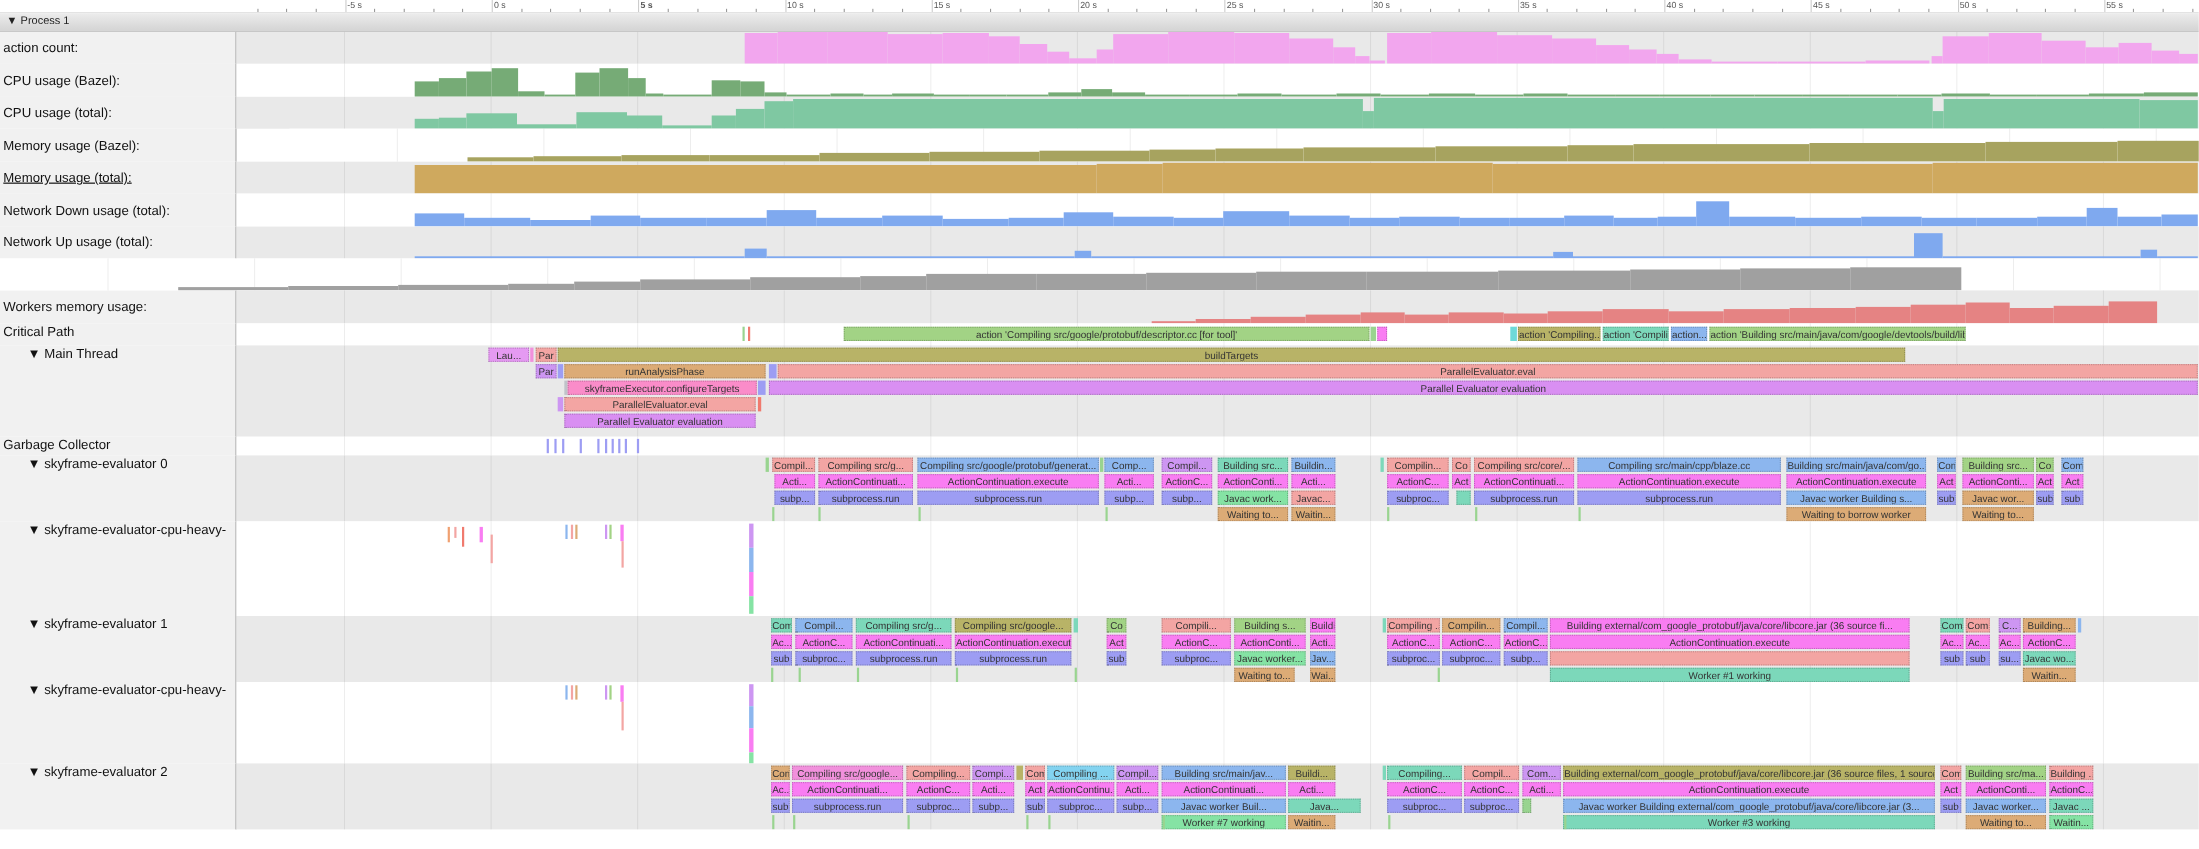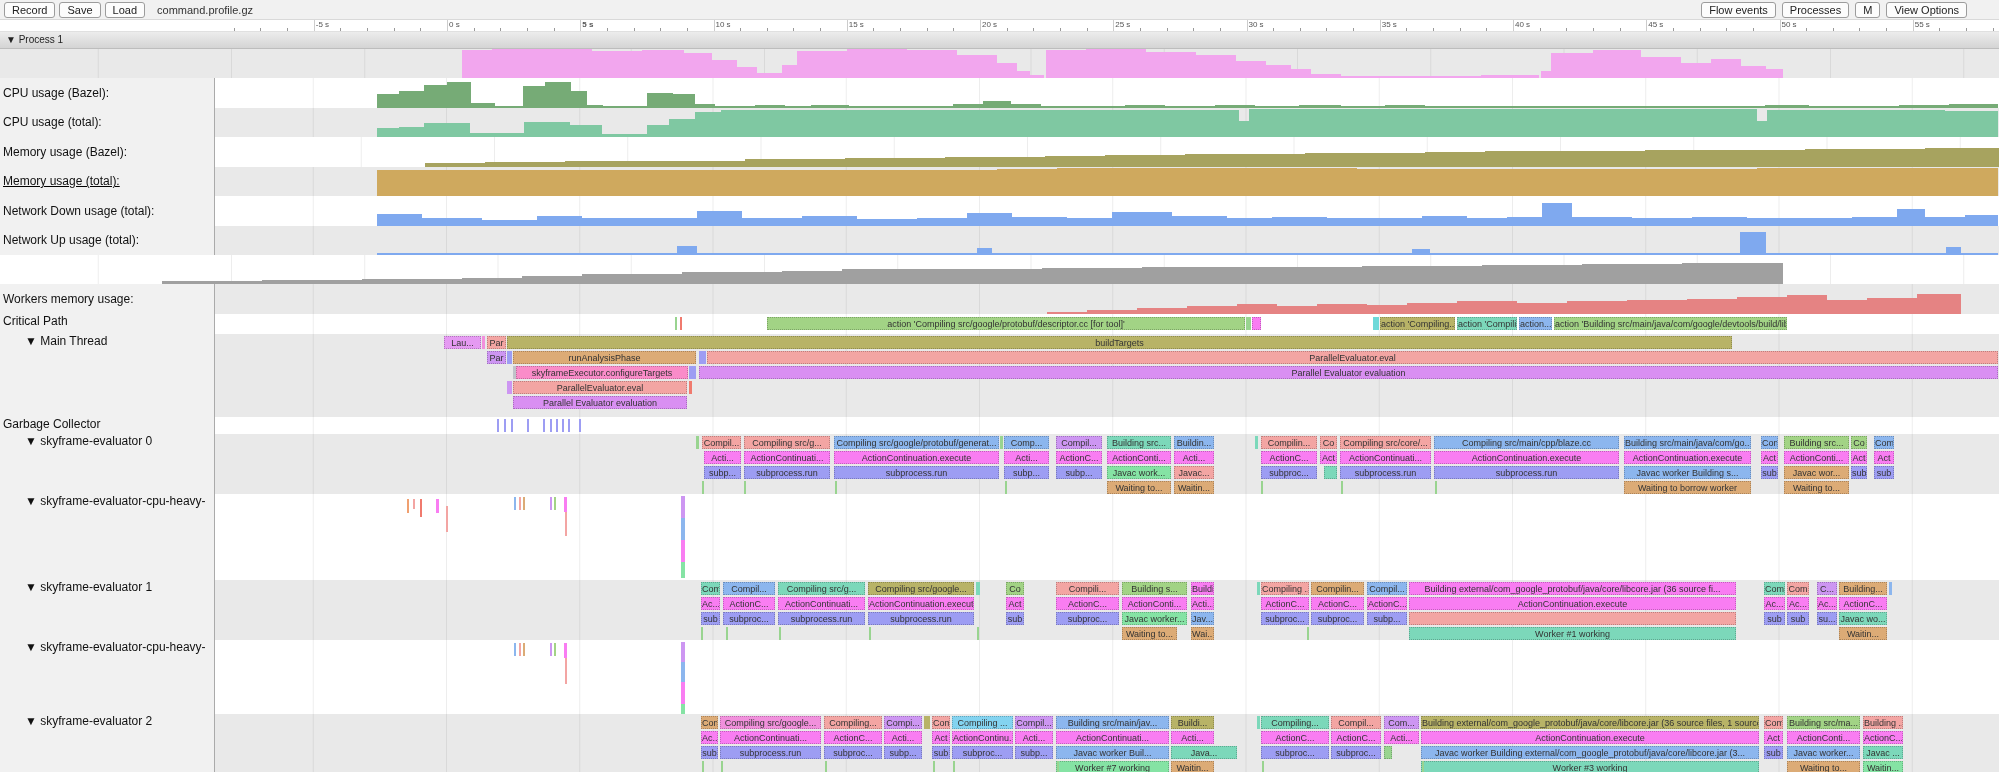--- a/index.html
+++ b/index.html
@@ -25,33 +25,20 @@
   .tbody{position:relative;flex:1;overflow:hidden;background-repeat:repeat;background-size:133.25px 100%;background-position-x:231px;background-image:linear-gradient(to right, rgba(0,0,0,0.07) 1px, transparent 1px);}
   .cbar{position:absolute;bottom:0;}
   .slice{position:absolute;box-sizing:border-box;height:13px;font-size:9px;line-height:12px;text-align:center;color:#333;overflow:hidden;white-space:nowrap;border:1px dotted rgba(0,0,0,0.22);}
   .slice.sliver{border:none;}
   .tickmark{position:absolute;}
 </style>
 </head>
 <body>
 
 <div class="app">
-  <div class="toolbar">
-    <button class="tbtn">Record</button>
-    <button class="tbtn">Save</button>
-    <button class="tbtn">Load</button>
-    <span class="filename">command.profile.gz</span>
-    <div class="tspacer"></div>
-    <div class="right-group">
-      <button class="tbtn">Flow events</button>
-      <button class="tbtn">Processes</button>
-      <button class="tbtn">M</button>
-      <button class="tbtn">View Options</button>
-    </div>
-  </div>
   <div class="ruler" id="ruler">
       <div class="rtick" style="left: 233.8px;"></div>
       <div class="rtick" style="left: 260.45px;"></div>
       <div class="rtick" style="left: 287.1px;"></div>
       <div class="rtick major" style="left: 313.75px;"></div>
       <div class="rlabel" style="left: 315.75px;">-5 s</div>
       <div class="rtick" style="left: 340.4px;"></div>
       <div class="rtick" style="left: 367.05px;"></div>
       <div class="rtick" style="left: 393.7px;"></div>
       <div class="rtick" style="left: 420.35px;"></div>
@@ -123,20 +110,21 @@
       <div class="rtick" style="left: 1886.1px;"></div>
       <div class="rtick major" style="left: 1912.75px;"></div>
       <div class="rlabel" style="left: 1914.75px;">55 s</div>
       <div class="rtick" style="left: 1939.4px;"></div>
       <div class="rtick" style="left: 1966.05px;"></div>
       <div class="rtick" style="left: 1992.7px;"></div>
     </div>
   <div class="process-header"><span>▼ Process 1</span></div>
   <div id="tracks">
       <div class="trow" style="height: 29px;">
+        <div class="tlabel" style="line-height: 29px;">action count:</div>
         <div class="tbody" style="background-color: rgb(233, 233, 233);">
           <div class="cbar" style="left: 462px; width: 30px; height: 28px; background: rgb(242, 166, 238);"></div>
           <div class="cbar" style="left: 492px; width: 45px; height: 29px; background: rgb(242, 166, 238);"></div>
           <div class="cbar" style="left: 537px; width: 55px; height: 29px; background: rgb(242, 166, 238);"></div>
           <div class="cbar" style="left: 592px; width: 50px; height: 27px; background: rgb(242, 166, 238);"></div>
           <div class="cbar" style="left: 642px; width: 42px; height: 28px; background: rgb(242, 166, 238);"></div>
           <div class="cbar" style="left: 684px; width: 28px; height: 25px; background: rgb(242, 166, 238);"></div>
           <div class="cbar" style="left: 712px; width: 25px; height: 18px; background: rgb(242, 166, 238);"></div>
           <div class="cbar" style="left: 737px; width: 20px; height: 11px; background: rgb(242, 166, 238);"></div>
           <div class="cbar" style="left: 757px; width: 25px; height: 5px; background: rgb(242, 166, 238);"></div>

